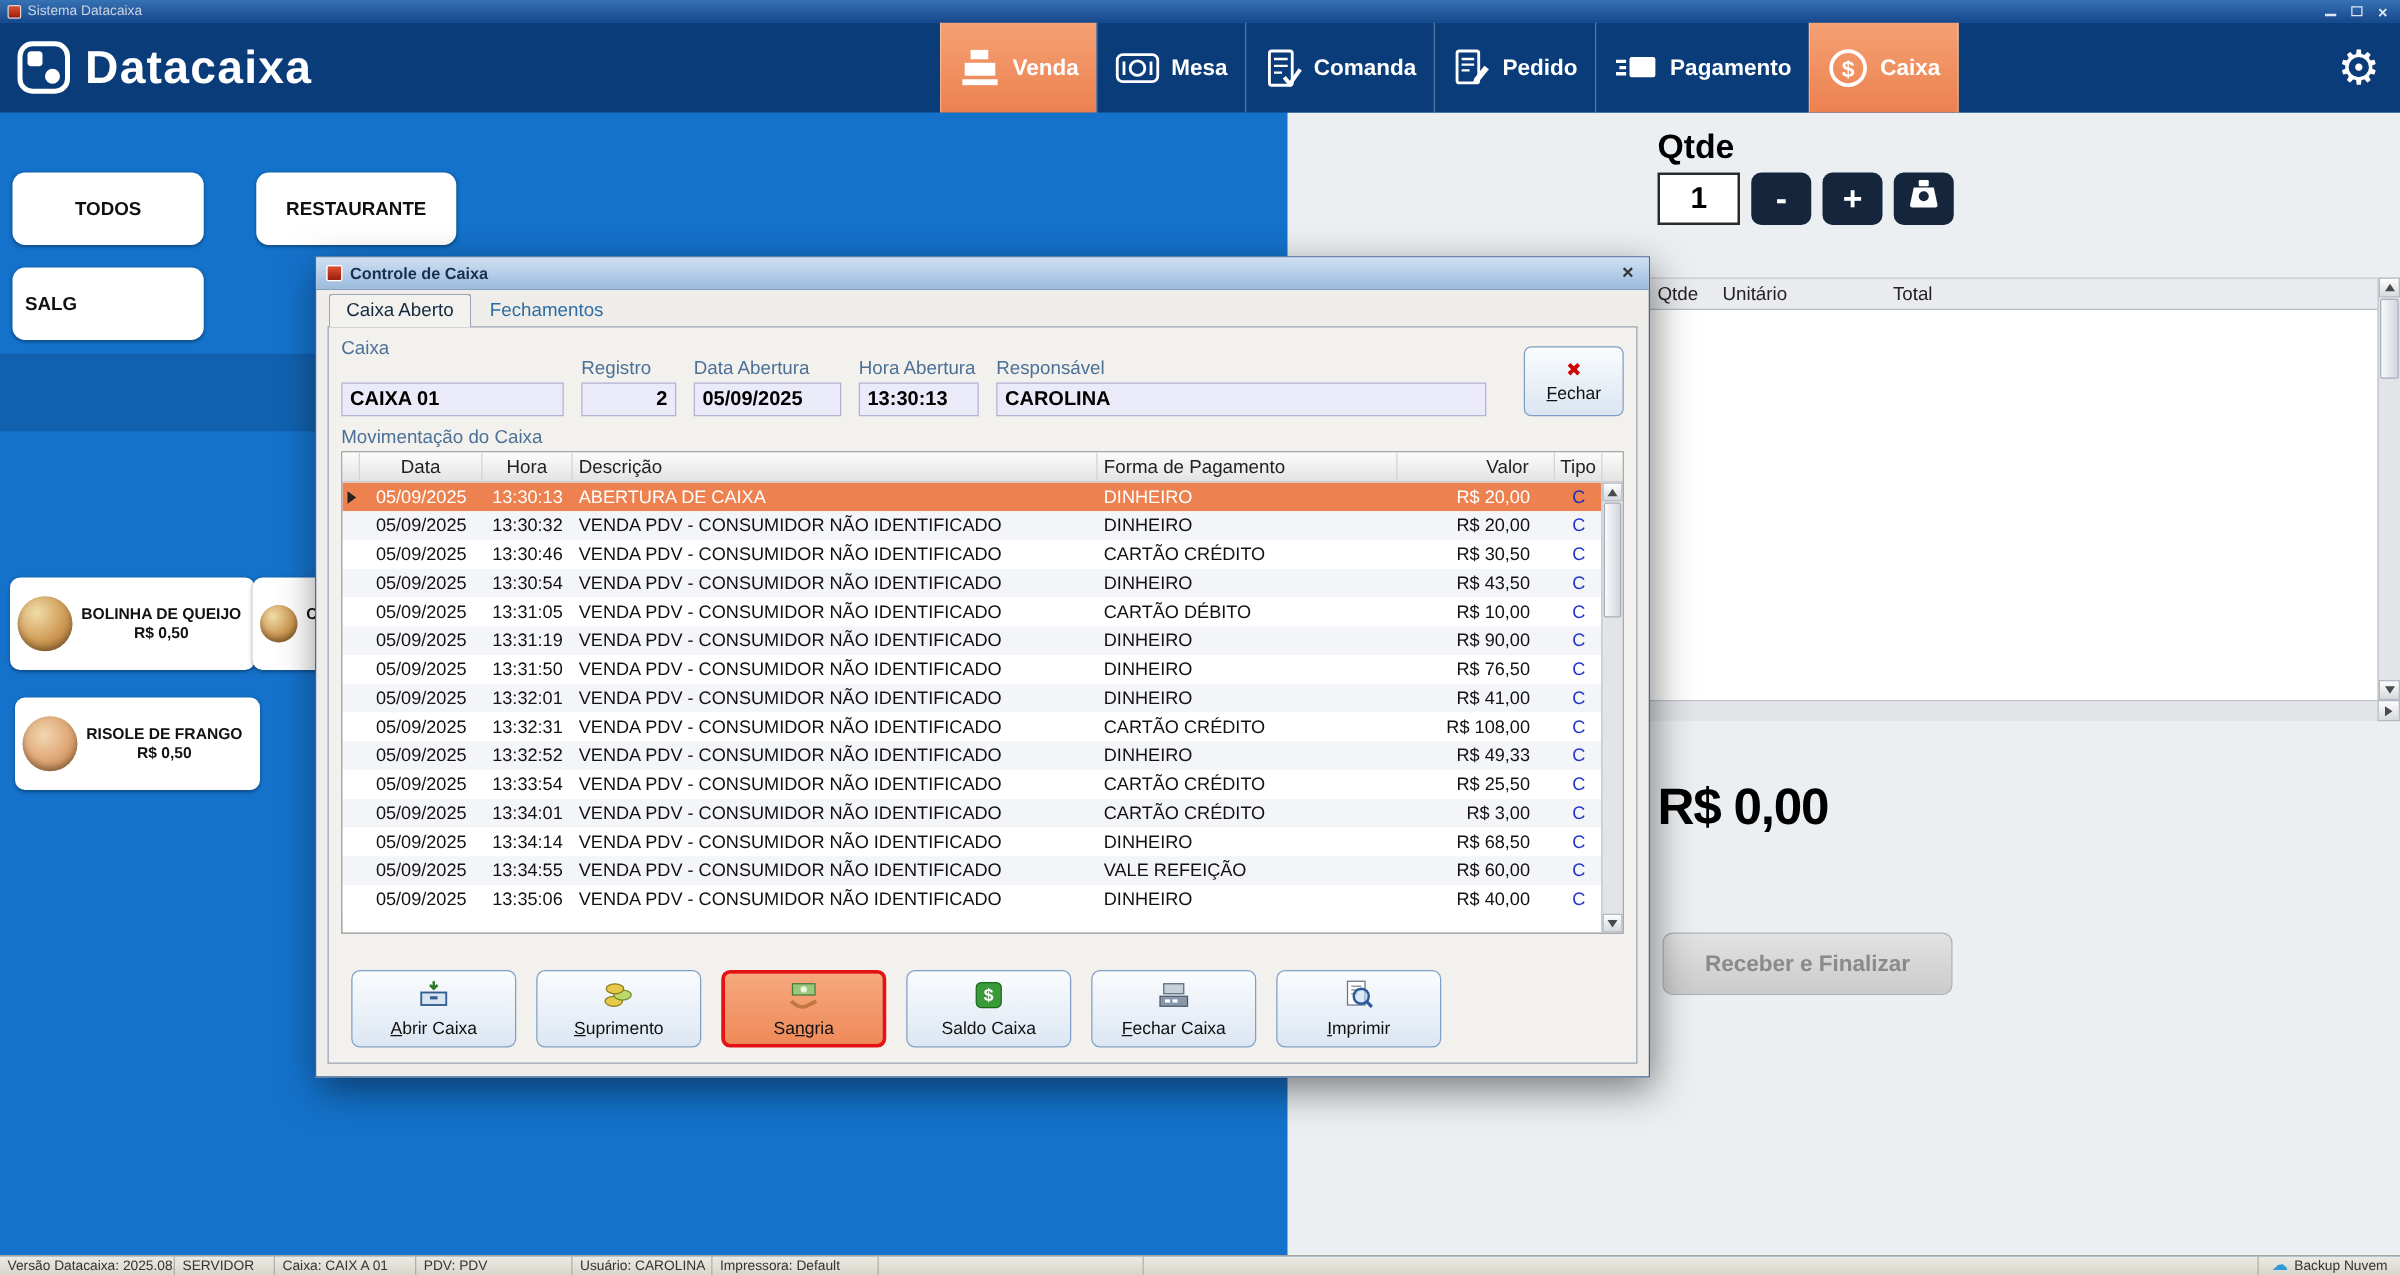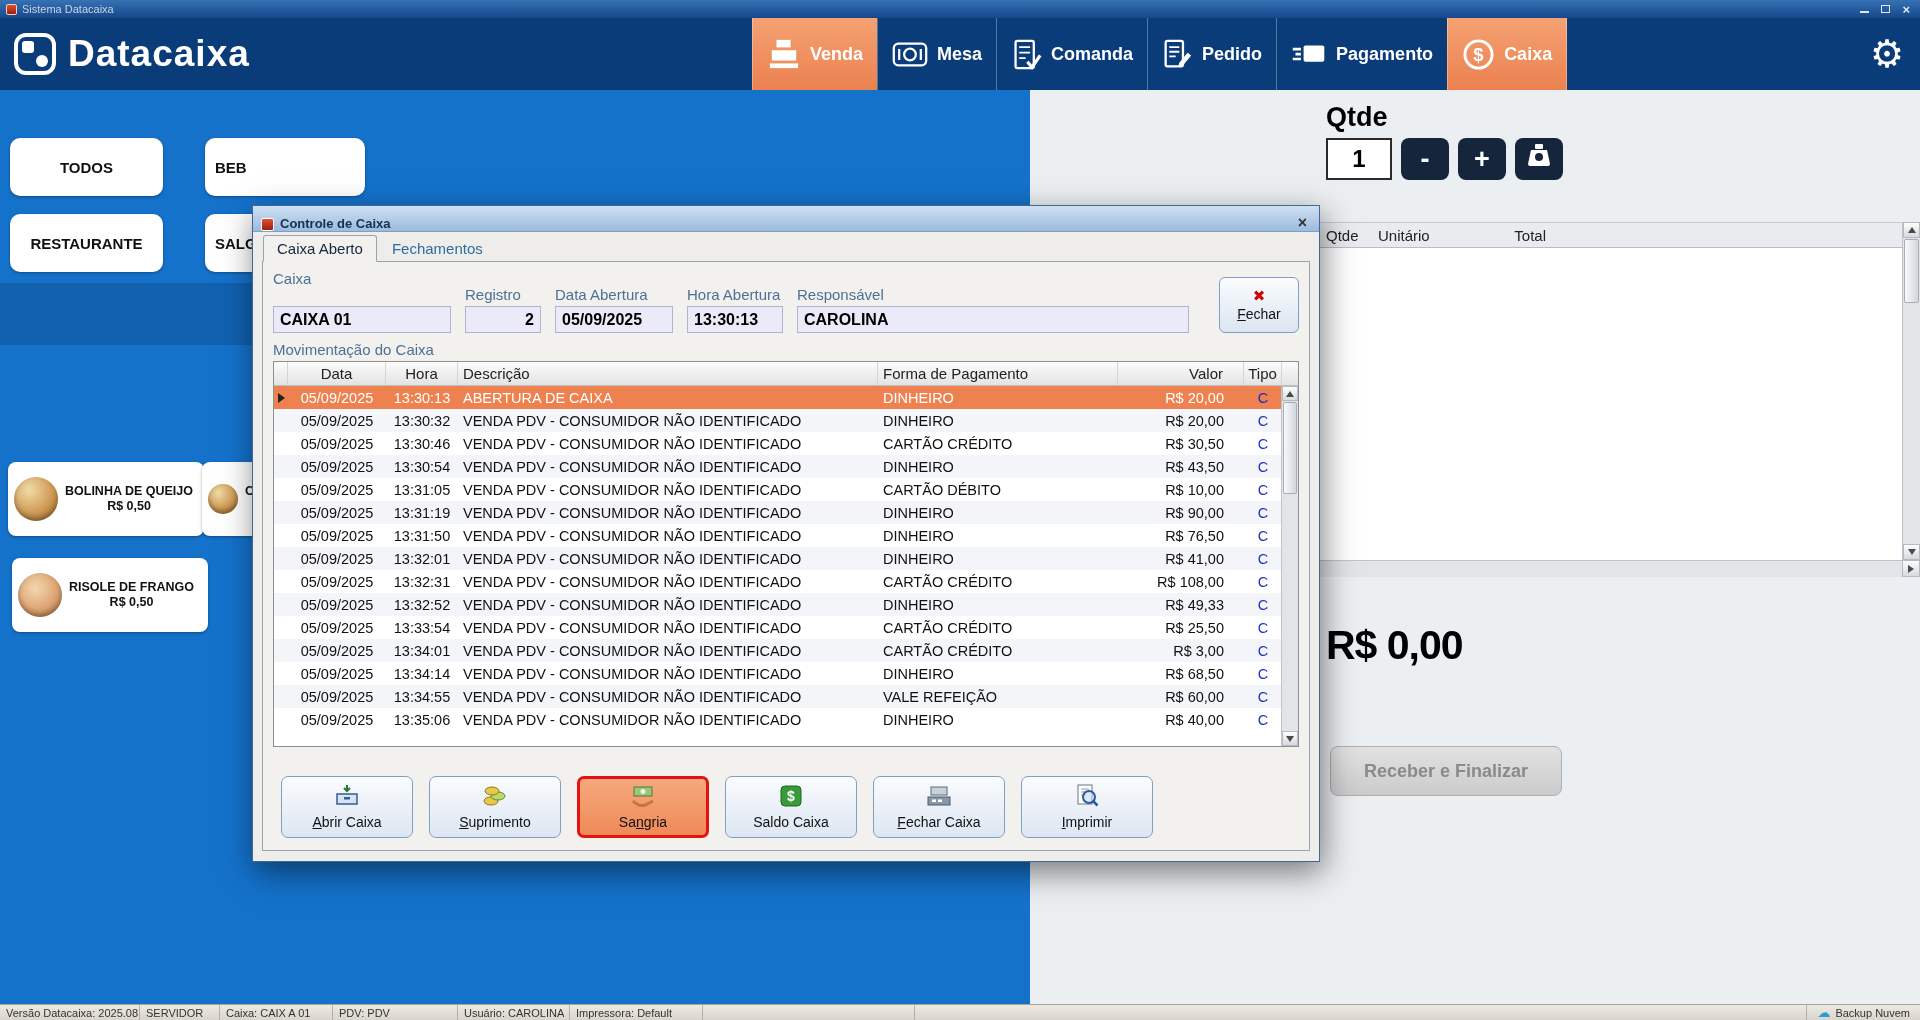--- a/index.html
+++ b/index.html
@@ -89,21 +89,21 @@
     font-size:21px; font-weight:bold; }
   .submit-btn { position:absolute; left:300px; top:656px; width:232px; height:50px; border-radius:8px;
     background:linear-gradient(#e2e2e2,#cbcbcb); border:1px solid #b0b0b0; color:#8a8a8a;
     font-size:18px; font-weight:bold; }
 
   
   .modal { position:absolute; left:252px; top:115px; width:1068px; height:657px; z-index:40;
     background:#efede9; border:1px solid #41679a; box-shadow:3px 10px 30px rgba(0,0,0,.5);
     display:flex; flex-direction:column; }
   .modal-titlebar { height:26px; background:linear-gradient(#cfe0f2,#9cbbdd); border-bottom:1px solid #7e9fc4;
-    display:flex; align-items:flex-end; padding:0 8px; gap:6px; flex:none; }
+    display:flex; align-items:center; padding:0 8px; gap:6px; flex:none; }
   .mini-icon { width:13px; height:13px; border-radius:2px; background:linear-gradient(#e05030,#9c1e0e);
     border:1px solid #fff; flex:none; }
   .modal-title { font-size:13px; font-weight:bold; color:#16304f; }
   .modal-close { margin-left:auto; font-size:16px; font-weight:bold; color:#333; line-height:1; padding:0 4px; }
   .tabs { height:29px; display:flex; align-items:flex-end; padding-left:10px; gap:2px; flex:none; }
   .tab { font-size:15px; padding:4px 13px; color:#2e6da4; }
   .tab.active { background:#f3f1ee; border:1px solid #98a4b4; border-bottom:1px solid #f3f1ee;
     border-radius:3px 3px 0 0; color:#14293e; position:relative; top:1px; z-index:2; }
   .tab-page { flex:1; margin:0 9px 10px; border:1px solid #98a4b4; background:#f3f1ee;
     padding:8px 10px 12px; display:flex; flex-direction:column; }
@@ -260,23 +260,20 @@
   </div>
 
   <div class="main">
 
     <div class="cats">
 
         <button class="cat-btn">
           <span>TODOS</span>
         </button>
 
-        <button class="cat-btn cut">
-          <span>BEB</span>
-        </button>
 
         <button class="cat-btn">
           <span>RESTAURANTE</span>
         </button>
 
         <button class="cat-btn cut">
           <span>SALG</span>
         </button>
       </div>
     <div class="left-band"></div>

